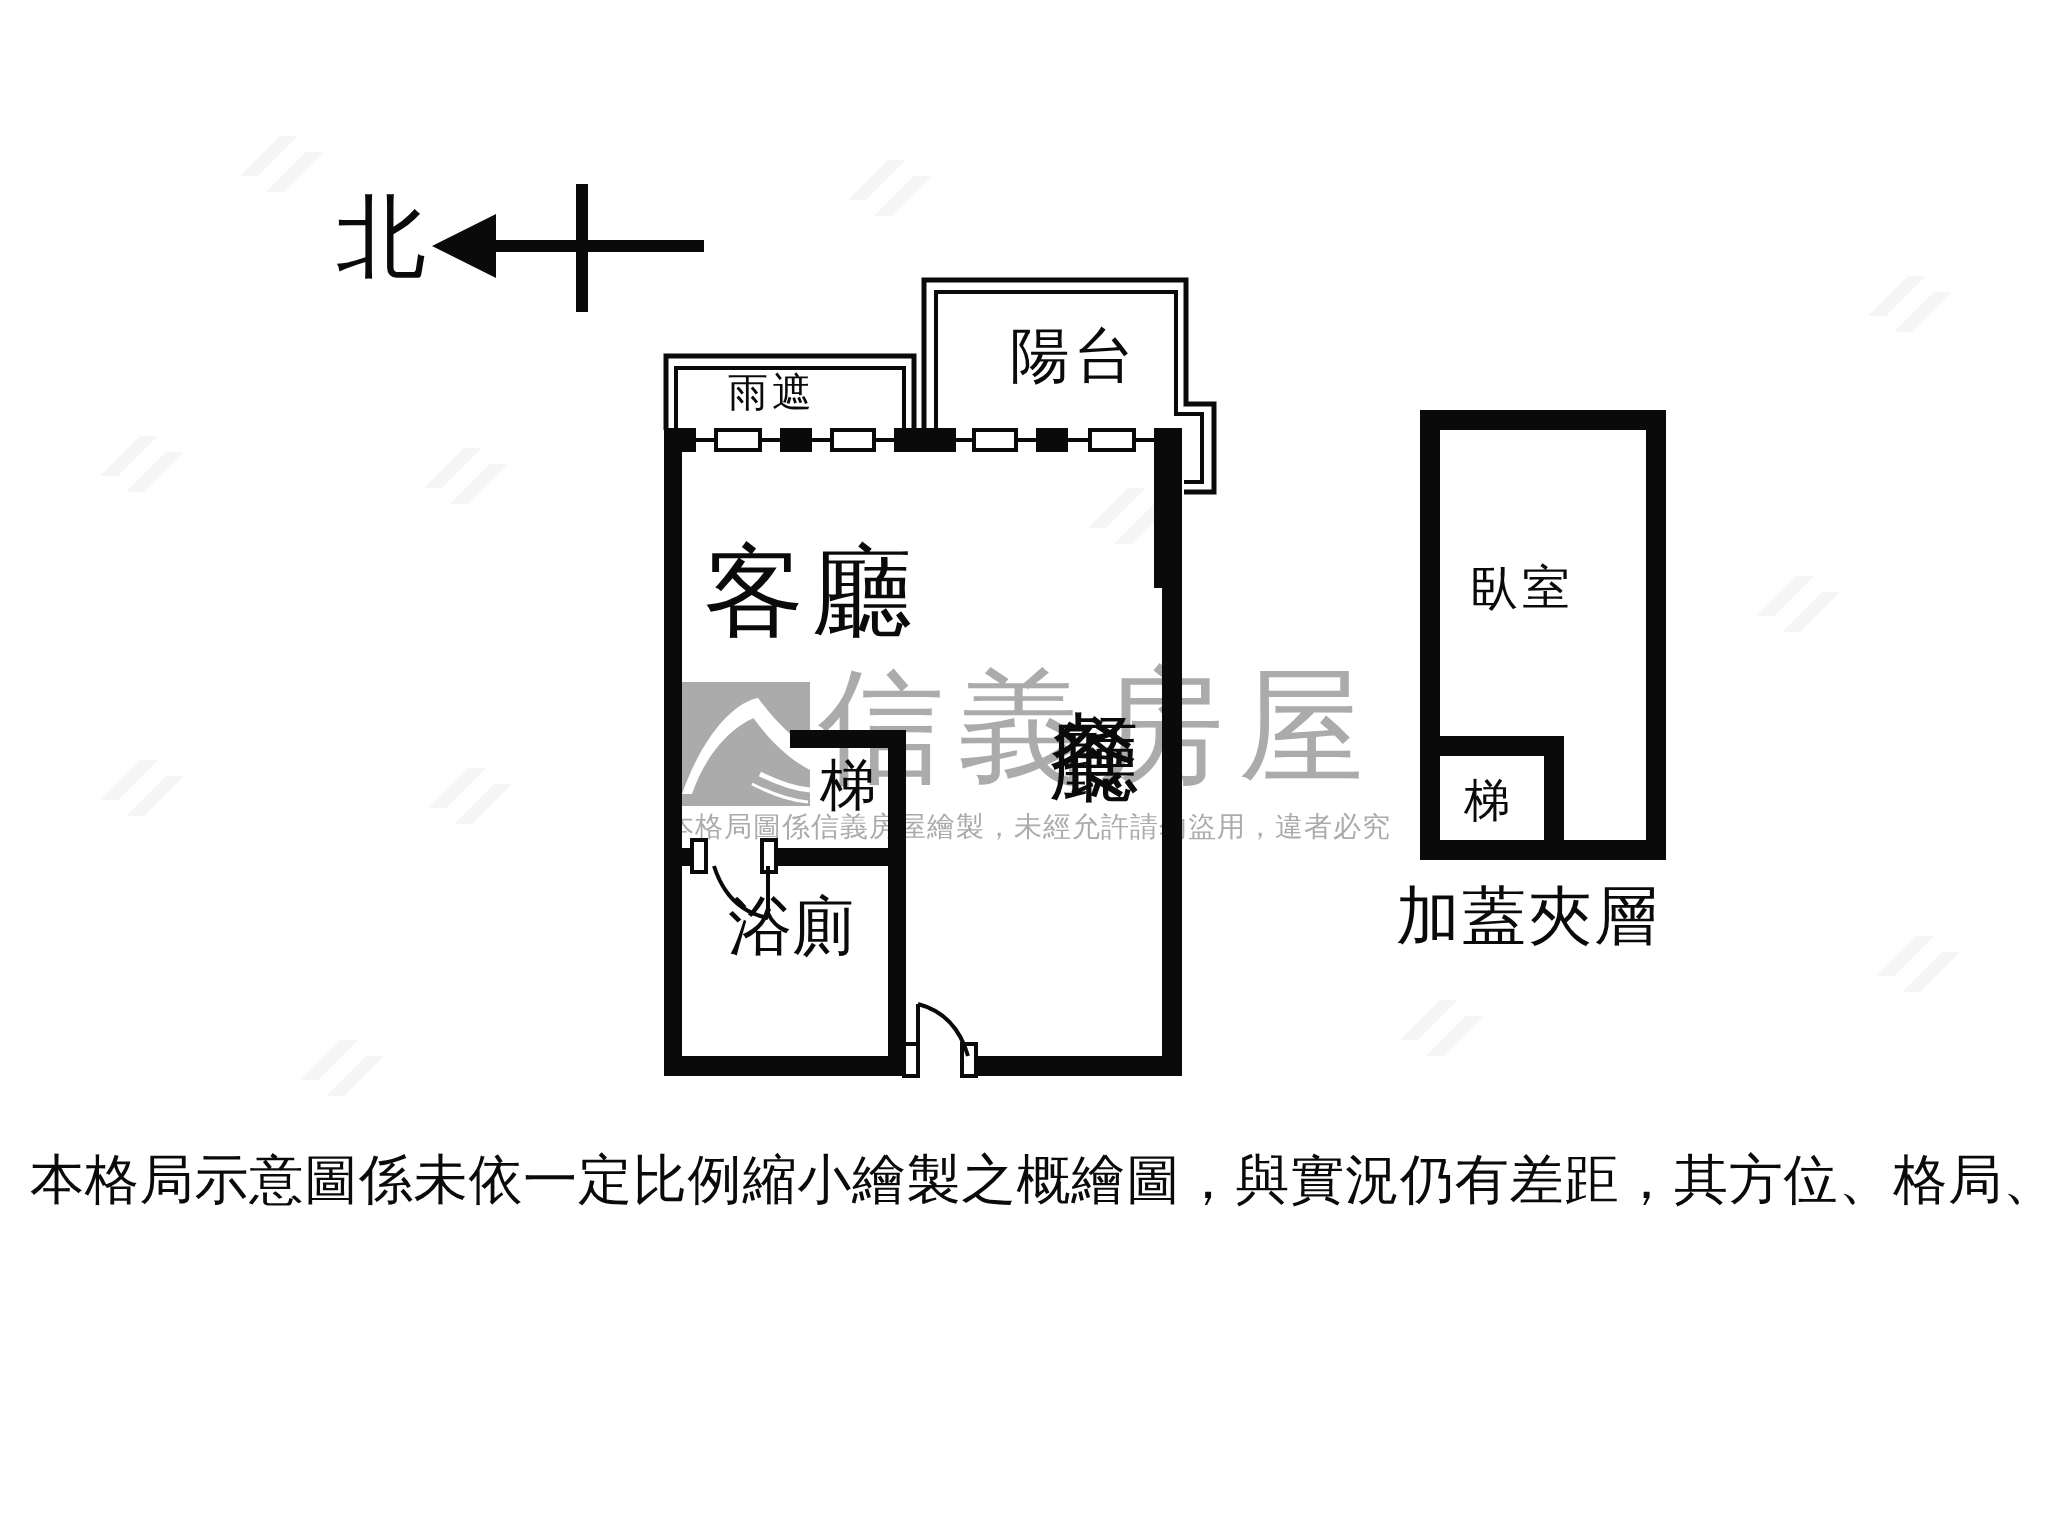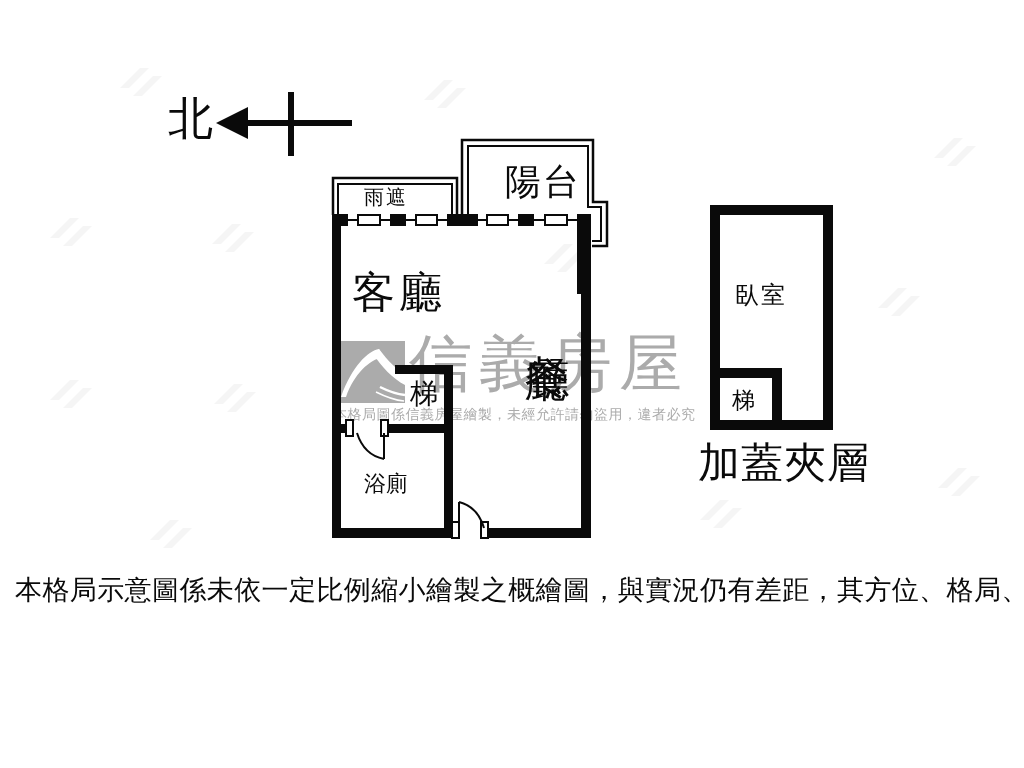--- a/index.html
+++ b/index.html
@@ -135,27 +135,27 @@
     <rect x="710" y="420" width="123" height="10"></rect>
     <rect x="718" y="368" width="64" height="10"></rect>
     <rect x="772" y="368" width="10" height="58"></rect>
   </g>
 </svg>
 
 <div id="labels-layer">
   <div class="abs label" style="left:168px;top:97px;font-size:45px;">北</div>
 
   <div class="abs label" style="left:364px;top:187px;font-size:20px;letter-spacing:2px;">雨遮</div>
-  <div class="abs label" style="left:505px;top:164px;font-size:36px;letter-spacing:2px;">陽台</div>
+  <div class="abs label" style="left:505px;top:164px;font-size:30px;letter-spacing:2px;">陽台</div>
 
-  <div class="abs label" style="left:352px;top:271px;font-size:43px;letter-spacing:4px;">客廳</div>
+  <div class="abs label" style="left:352px;top:271px;font-size:50px;letter-spacing:4px;">客廳</div>
   <div class="abs label vertical" style="left:524px;top:319px;font-size:45px;">餐廳</div>
   <div class="abs label" style="left:410px;top:380px;font-size:28px;">梯</div>
-  <div class="abs label" style="left:364px;top:473px;font-size:22px;">浴廁</div>
+  <div class="abs label" style="left:364px;top:447px;font-size:32px;">浴廁</div>
 
   <div class="abs label" style="left:735px;top:283px;font-size:24px;letter-spacing:2px;">臥室</div>
   <div class="abs label" style="left:732px;top:389px;font-size:23px;">梯</div>
-  <div class="abs label" style="left:698px;top:442px;font-size:42px;letter-spacing:1px;text-align:right;">加蓋夾層</div>
+  <div class="abs label" style="left:698px;top:442px;font-size:32px;letter-spacing:1px;text-align:right;">加蓋夾層</div>
 </div>
 
 <div id="disclaimer" class="abs">
   <div>本格局示意圖係未依一定比例縮小繪製之概繪圖，與實況仍有差距，其方位、格局、</div>
 </div>
 
 </body></html>

